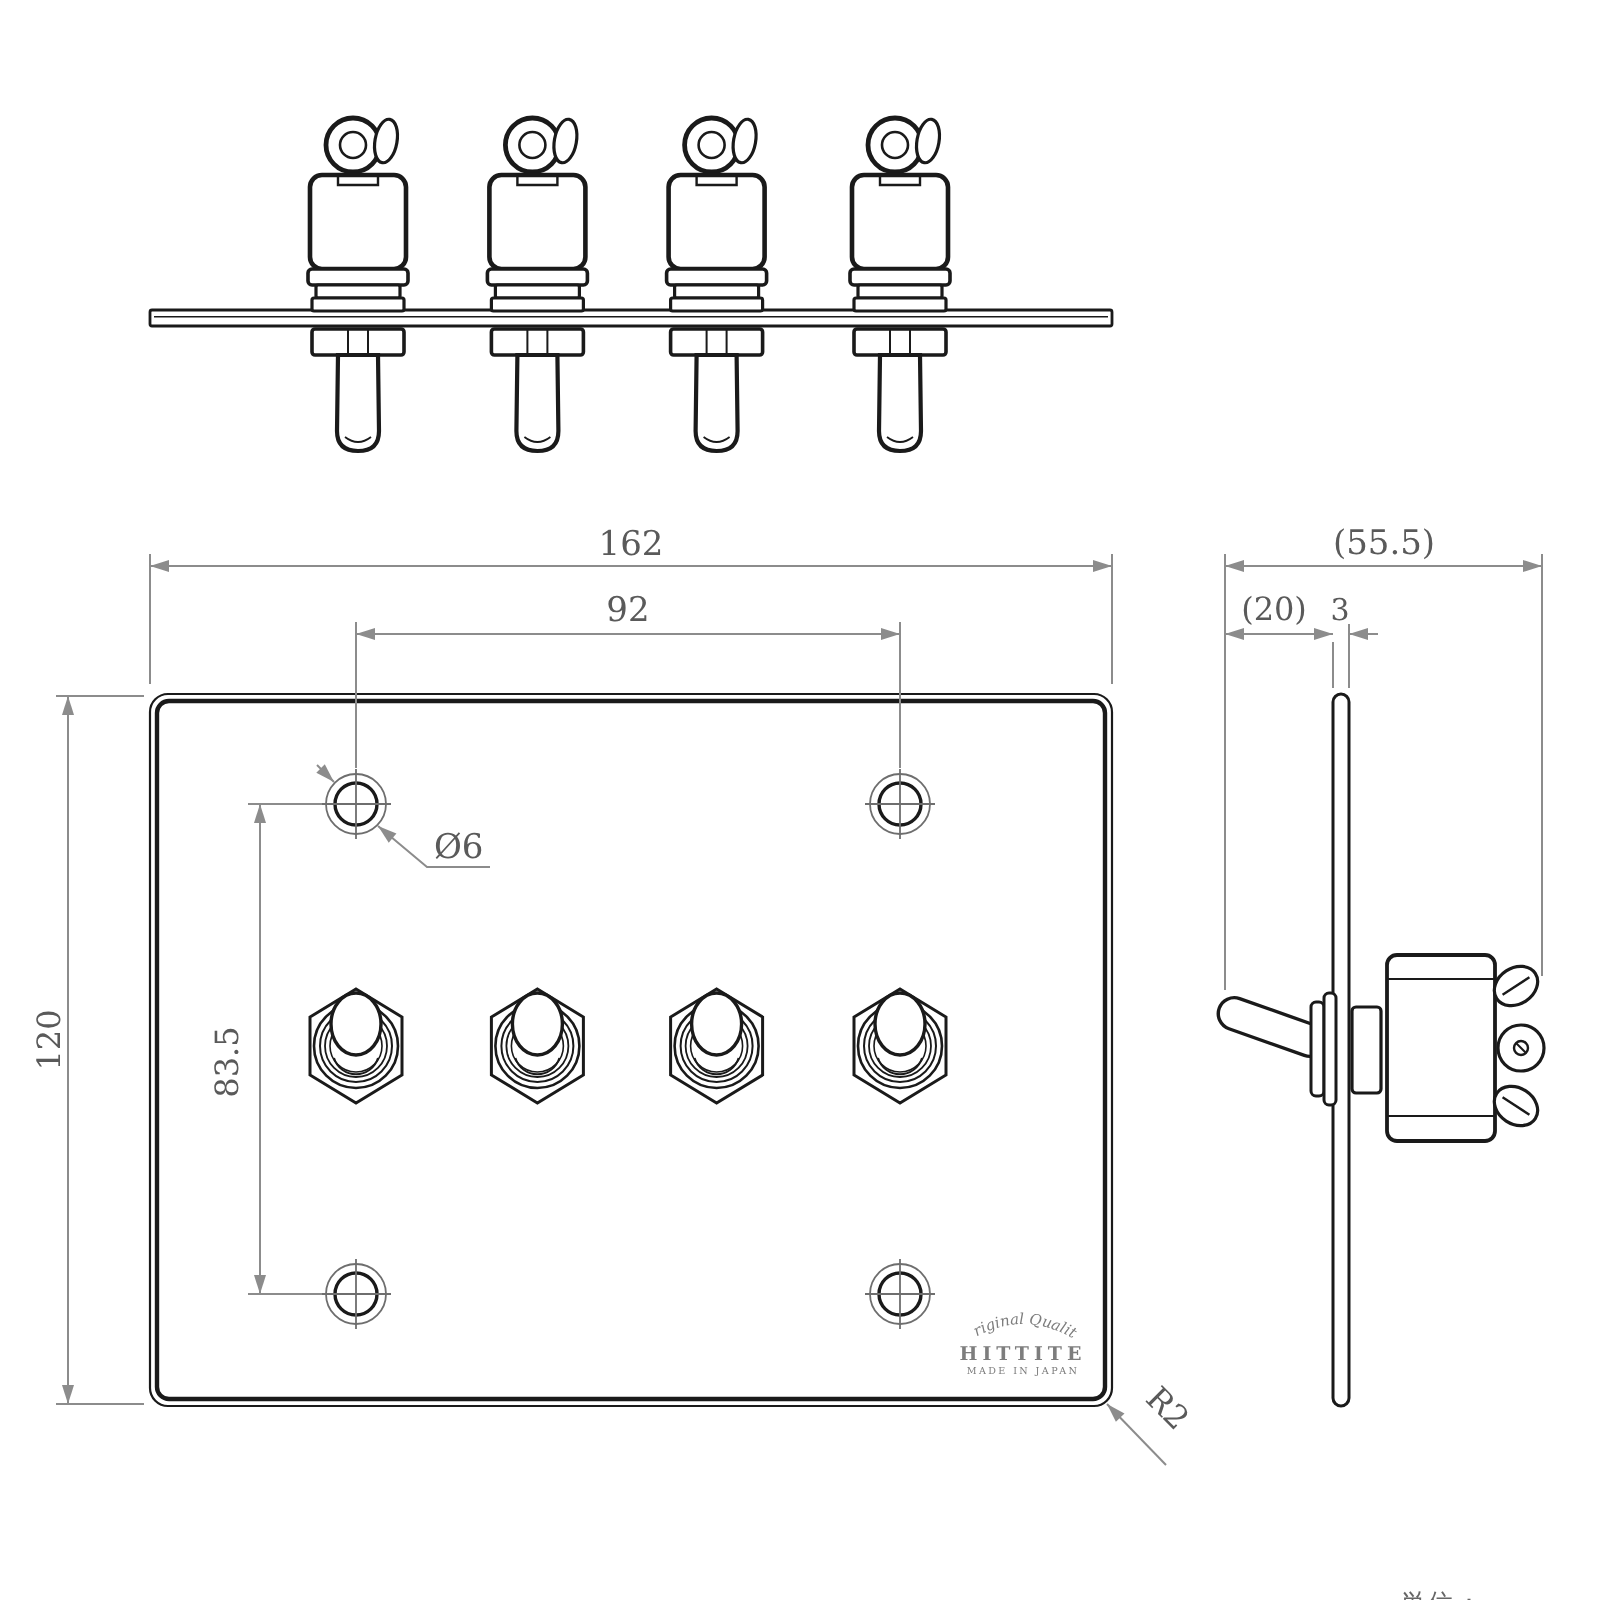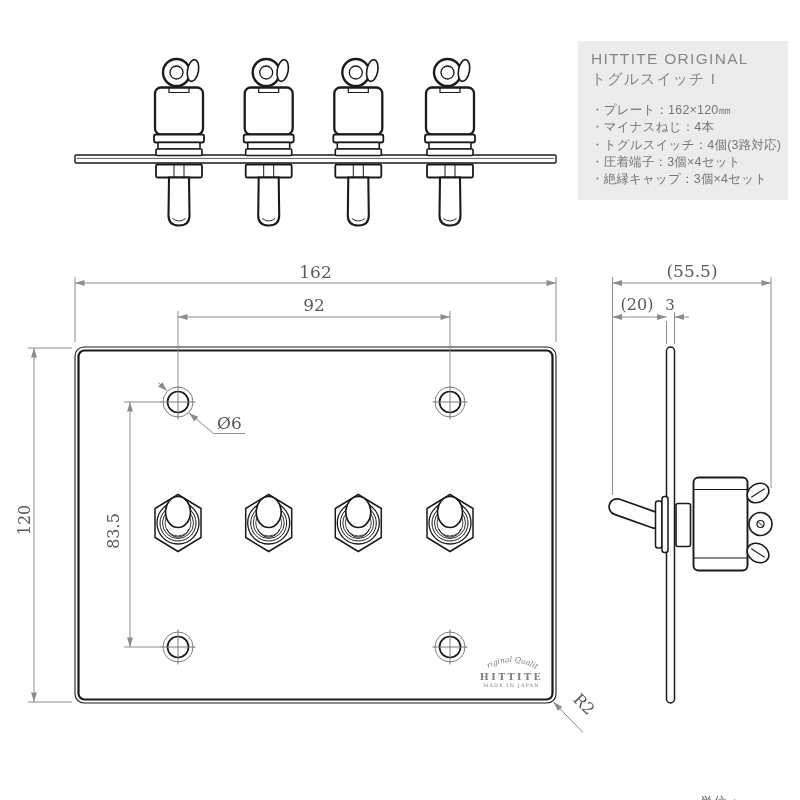--- a/index.html
+++ b/index.html
@@ -180,27 +180,16 @@
 
     <g>
       <line x1="666.5" y1="321" x2="666.5" y2="344" class="dim"></line>
       <line x1="674.5" y1="312" x2="674.5" y2="344" class="dim"></line>
       <line x1="689" y1="317" x2="674.5" y2="317" class="dim" marker-end="url(#arr)"></line>
       <text x="670" y="310" text-anchor="middle" class="dimtxt" font-size="15">3</text>
     </g>
   </g>
 </svg>
 
-<div class="infobox">
-  <div class="ib-title">HITTITE ORIGINAL</div>
-  <div class="ib-title2">トグルスイッチ I</div>
-  <div class="ib-items">
-    <div class="ib-item">・プレート：162×120㎜</div>
-    <div class="ib-item">・マイナスねじ：4本</div>
-    <div class="ib-item">・トグルスイッチ：4個(3路対応)</div>
-    <div class="ib-item">・圧着端子：3個×4セット</div>
-    <div class="ib-item">・絶縁キャップ：3個×4セット</div>
-  </div>
-</div>
 
 <div class="unit-note">単位：㎜</div>
 
 </div>
 
 </body></html>

